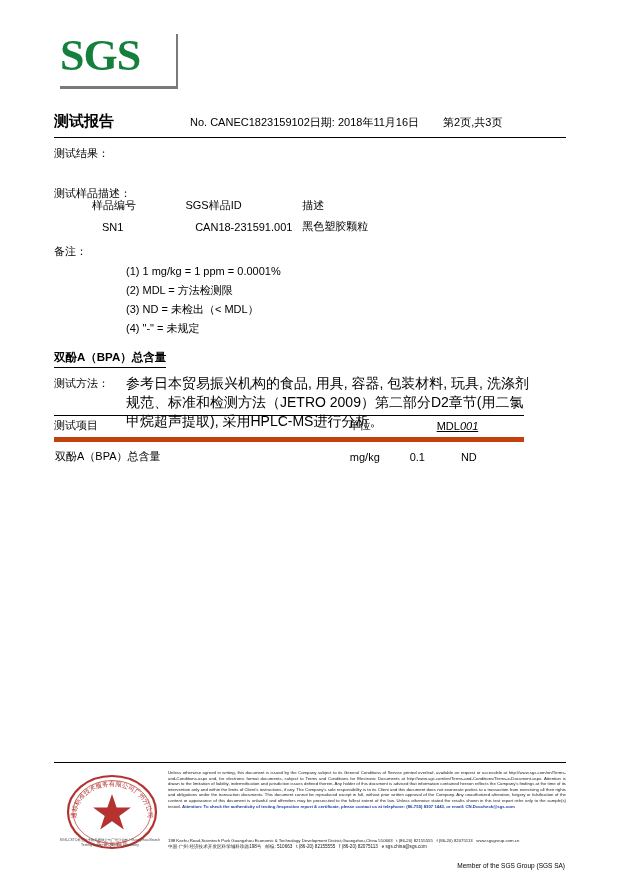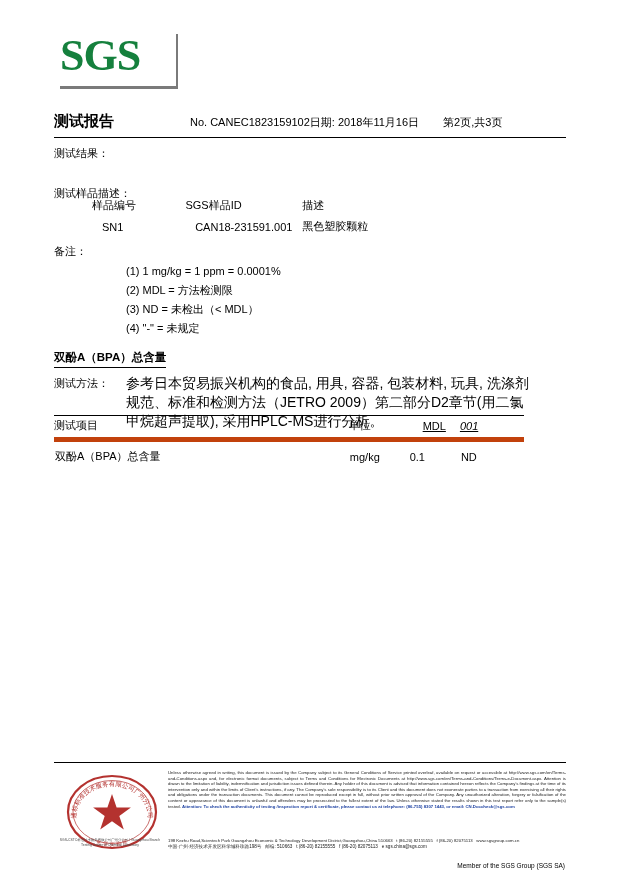--- a/index.html
+++ b/index.html
@@ -178,21 +178,21 @@
   }
   .res-table thead th {
     font-weight: normal;
     text-align: left;
     padding: 0 0 4px 0;
     border-bottom: 5px solid #c2410c;
     white-space: nowrap;
   }
   .res-table thead th.c-item { width: 276px; }
   .res-table thead th.c-unit { width: 56px; text-align: left; }
-  .res-table thead th.c-mdl  { width: 48px; text-align: center; text-decoration: underline; }
+  .res-table thead th.c-mdl  { width: 48px; text-align: right; text-decoration: underline; }
   .res-table thead th.c-res  { width: 60px; text-align: left; font-style: italic; text-decoration: underline; }
   .res-table tbody td {
     padding-top: 7px;
     white-space: nowrap;
   }
   .res-top-rule {
     position: absolute;
     left: 54px;
     top: 415px;
     width: 470px;

